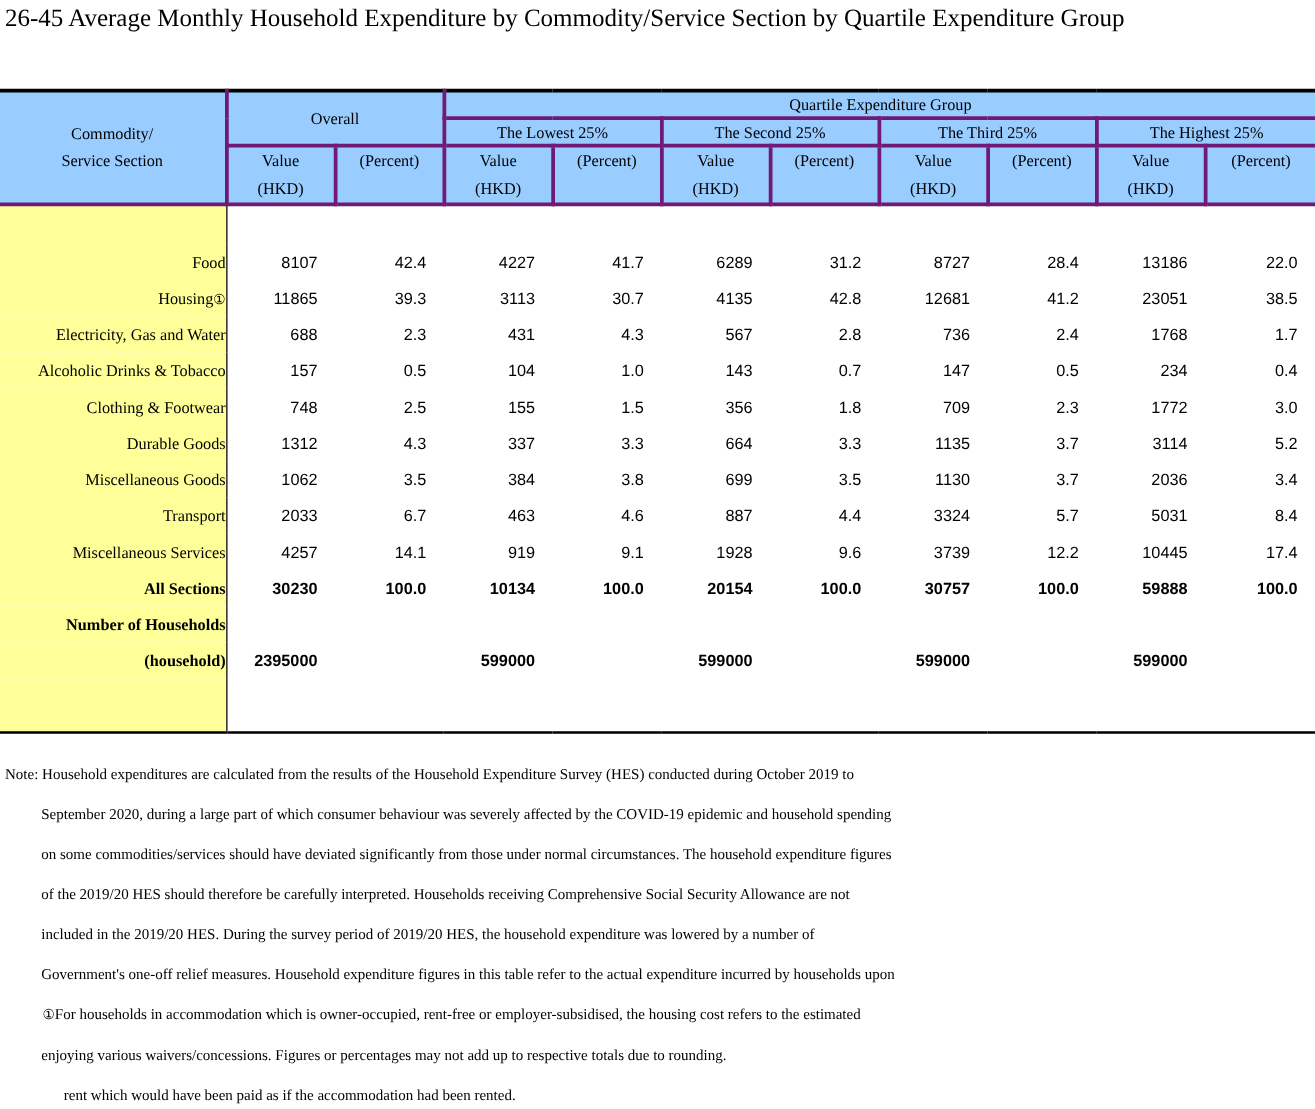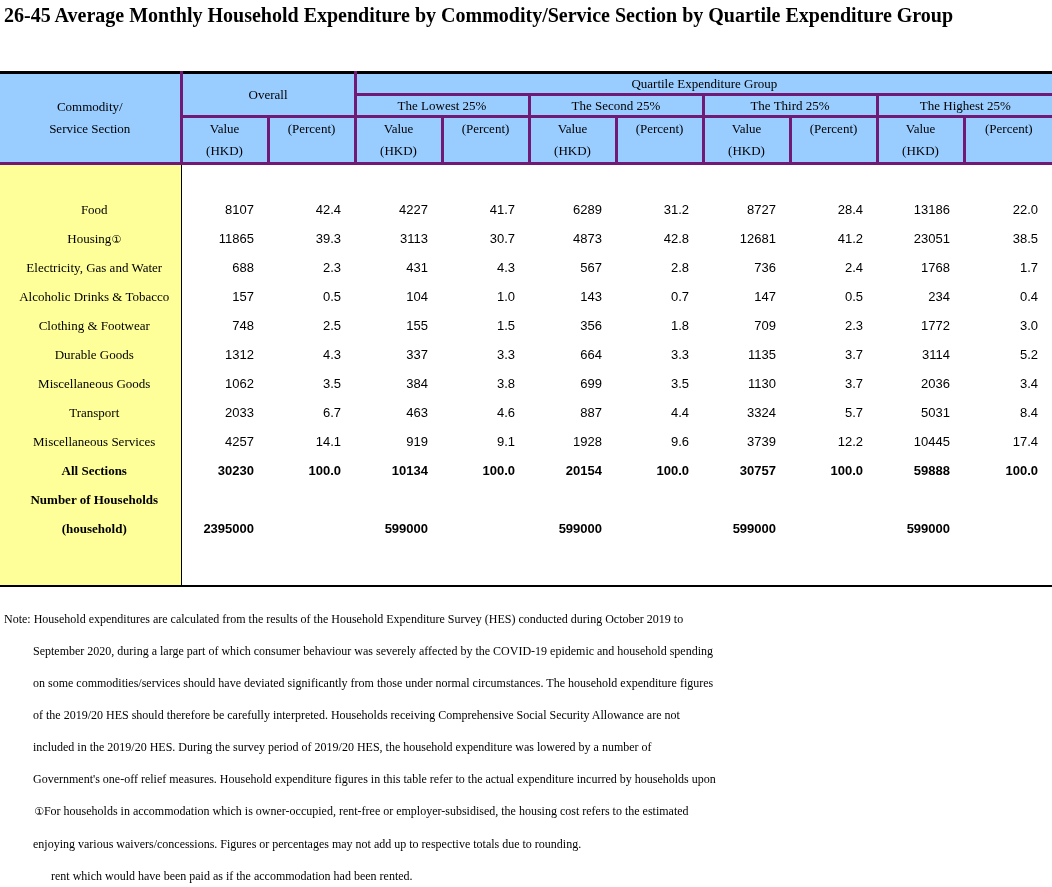--- a/index.html
+++ b/index.html
@@ -1,27 +1,27 @@
 <!DOCTYPE html>
 <html><head>
 <meta charset="utf-8">
 <style>
   html, body { margin:0; padding:0; background:#ffffff; }
   body { width:1052px; height:887px; position:relative; overflow:hidden;
          font-family:"Liberation Serif", serif; color:#000; }
-  .title { position:absolute; left:4px; top:4px; font-size:20px; white-space:nowrap;font-weight:bold; }
+  .title { position:absolute; left:4px; top:4px; font-size:20px; white-space:nowrap; }
   table.main { position:absolute; left:0; top:71px; width:1052px; border-collapse:collapse;
                table-layout:fixed; }
   table.main td, table.main th { padding:0; }
   .hdr { background:#99ccff; font-weight:normal; font-size:13px; text-align:center;
          border:3px solid #701a75; }
   .hdr-top { border-top:3px solid #000; }
   .sub { line-height:22px; }
   .label-col { background:#ffff99; border-right:1px solid #000; font-size:13px;
-               padding-left:8px !important; text-align:center; white-space:nowrap; }
+               padding-left:8px !important; text-align:right; white-space:nowrap; }
   .num { font-family:"Liberation Sans", sans-serif; font-size:13px; text-align:right;
          padding-right:14px !important; white-space:nowrap; }
   tr.data td { height:29px; }
   tr.spacer td { height:30px; }
   tr.bottom td { height:42px; border-bottom:2px solid #000; }
   .bold { font-weight:bold; }
   .notes { position:absolute; left:4px; top:603px; font-size:12px; line-height:32px; }
   .notes .line { white-space:nowrap; }
   .indent { padding-left:29px; }
   .fn1 { padding-left:30px; }
@@ -117,21 +117,21 @@
         <td class="num">28.4</td>
         <td class="num">13186</td>
         <td class="num">22.0</td>
       </tr>
       <tr class="data">
         <td class="label-col"><span>Housing</span><span class="circ">①</span></td>
         <td class="num">11865</td>
         <td class="num">39.3</td>
         <td class="num">3113</td>
         <td class="num">30.7</td>
-        <td class="num">4873</td>
+        <td class="num">4135</td>
         <td class="num">42.8</td>
         <td class="num">12681</td>
         <td class="num">41.2</td>
         <td class="num">23051</td>
         <td class="num">38.5</td>
       </tr>
       <tr class="data">
         <td class="label-col"><span>Electricity, Gas and Water</span></td>
         <td class="num">688</td>
         <td class="num">2.3</td>

